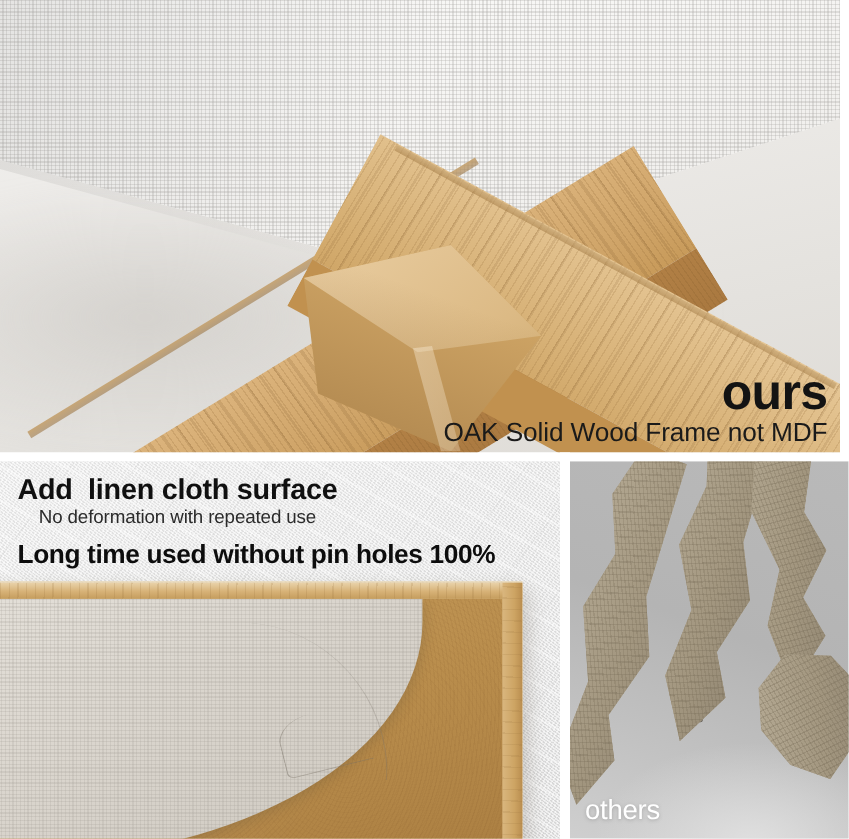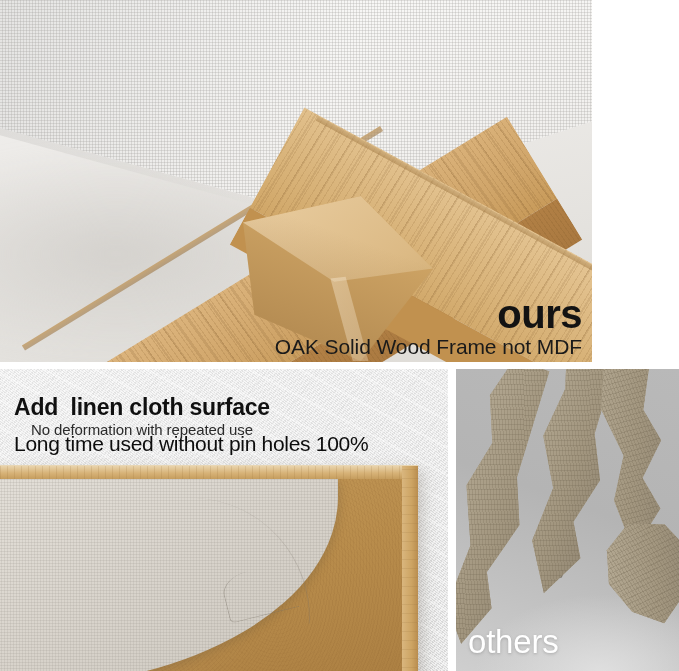--- a/index.html
+++ b/index.html
@@ -18,21 +18,21 @@
     height: 671px;
     background: #ffffff;
     overflow: hidden;
   }
 
   
   .panel-top {
     position: absolute;
     left: 0;
     top: 0;
-    width: 592px;
+    width: 672px;
     height: 362px;
     overflow: hidden;
     background:
       linear-gradient(168deg, #f3f2f0 0%, #eceae7 40%, #e4e2de 72%, #dedbd6 100%);
   }
 
   
   .backdrop-shade {
     position: absolute;
     left: -40px;
@@ -292,21 +292,20 @@
         rgba(255,255,255,0) 0px, rgba(255,255,255,0) 40px,
         rgba(205,205,205,.35) 40px, rgba(205,205,205,.35) 41px);
     opacity: .55;
   }
 
   .bl-heading {
     position: absolute;
     left: 14px; top: 379px;
     z-index: 8;
     line-height: 1.08;
-    margin-top: 16px;
   }
   .bl-h1 {
     display: block;
     font-size: 23px;
     font-weight: 700;
     color: #101010;
     letter-spacing: -0.2px;
     white-space: pre;
   }
   .bl-h2 {
@@ -316,21 +315,21 @@
     font-weight: 400;
     color: #2b2b2b;
     letter-spacing: -0.1px;
     text-align: center;
   }
   .bl-h3 {
     position: absolute;
     left: 14px; top: 432px;
     z-index: 8;
     font-size: 21px;
-    font-weight: 400;
+    font-weight: 700;
     color: #0d0d0d;
     letter-spacing: -0.3px;
     white-space: nowrap;
   }
 
   
   .board {
     position: absolute;
     left: -14px;
     top: 465px;
@@ -469,21 +468,21 @@
     position: absolute;
     left: 116px; top: -20px;
     width: 10px; height: 230px;
     background: linear-gradient(180deg, #2d2a26 0%, #4a4640 70%, #6b665d 100%);
     transform: rotate(10deg);
     border-radius: 2px;
   }
   .others-label {
     position: absolute;
     left: 12px; bottom: 10px;
-    font-size: 33px;
+    font-size: 22px;
     font-weight: 500;
     color: #ffffff;
     letter-spacing: -0.2px;
     z-index: 5;
     text-shadow: 0 1px 3px rgba(90,90,90,.35);
     text-align: center;
   }
 </style>
 </head>
 <body>

